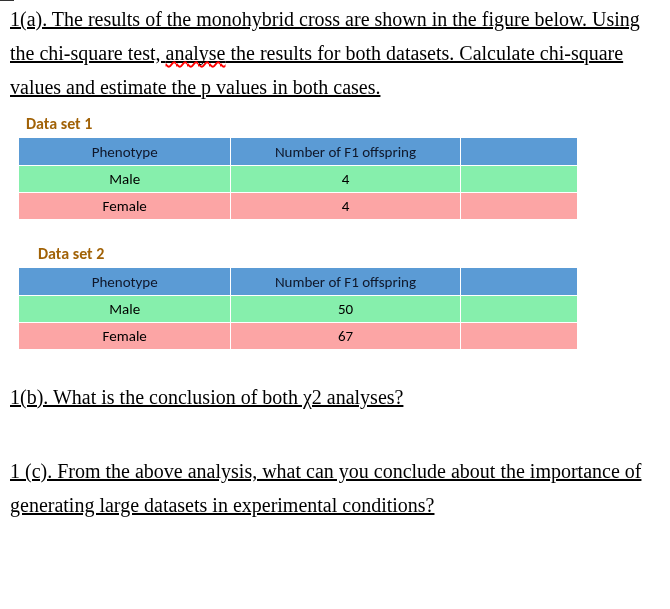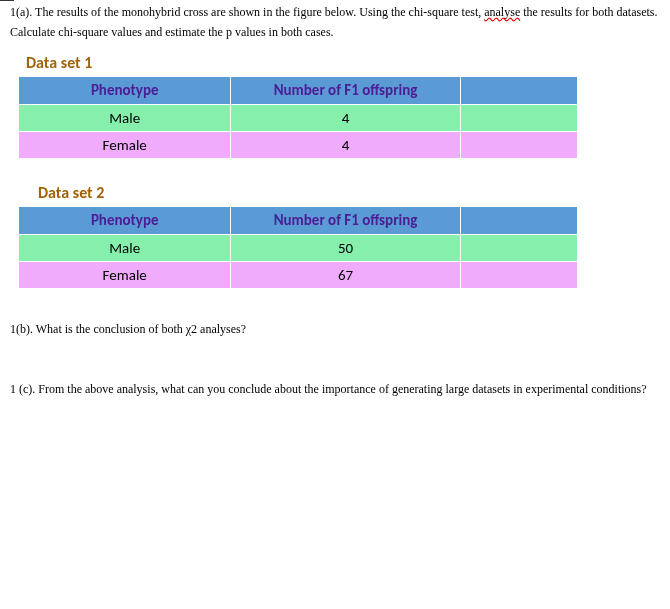--- a/index.html
+++ b/index.html
@@ -13,24 +13,25 @@
       position: relative;
       overflow: hidden;
     }
     .tick {
       position: absolute;
       left: 0; top: 0;
       width: 14px;
       border-top: 1px solid #333;
     }
     .q-text {
-      font-size: 12px;
+      font-size: 20px;
       line-height: 1.7;
       margin: 2px 0 0 0;
       font-family: "Times New Roman", Georgia, serif;
+      text-decoration: underline;
     }
     .misspell {
       text-decoration: underline wavy red;
       text-decoration-skip-ink: none;
     }
     .dataset-label {
       font-family: Calibri, Arial, sans-serif;
       font-weight: 700;
       font-size: 16px;
       margin: 10px 0 4px 16px;
@@ -44,31 +45,31 @@
       font-size: 15px;
     }
     .tbl th, .tbl td {
       border: 1px solid #fff;
       text-align: center;
       vertical-align: middle;
       padding: 4px 8px;
     }
     .tbl th {
       background: #5b9bd5;
-      color: #4c1d95;
-      font-weight: 700;
+      color: #0f172a;
+      font-weight: 400;
       height: 28px;
     }
     .tbl td {
       background: #86efac;
       color: #000;
       height: 24px;
     }
     .tbl tr.alt td {
-      background: #f0abfc;
+      background: #fca5a5;
     }
     .dataset-label.ds2 {
       margin-top: 24px;
       margin-left: 28px;
     }
     .q-b {
       margin-top: 30px;
     }
     .q-c {
       margin-top: 40px;

